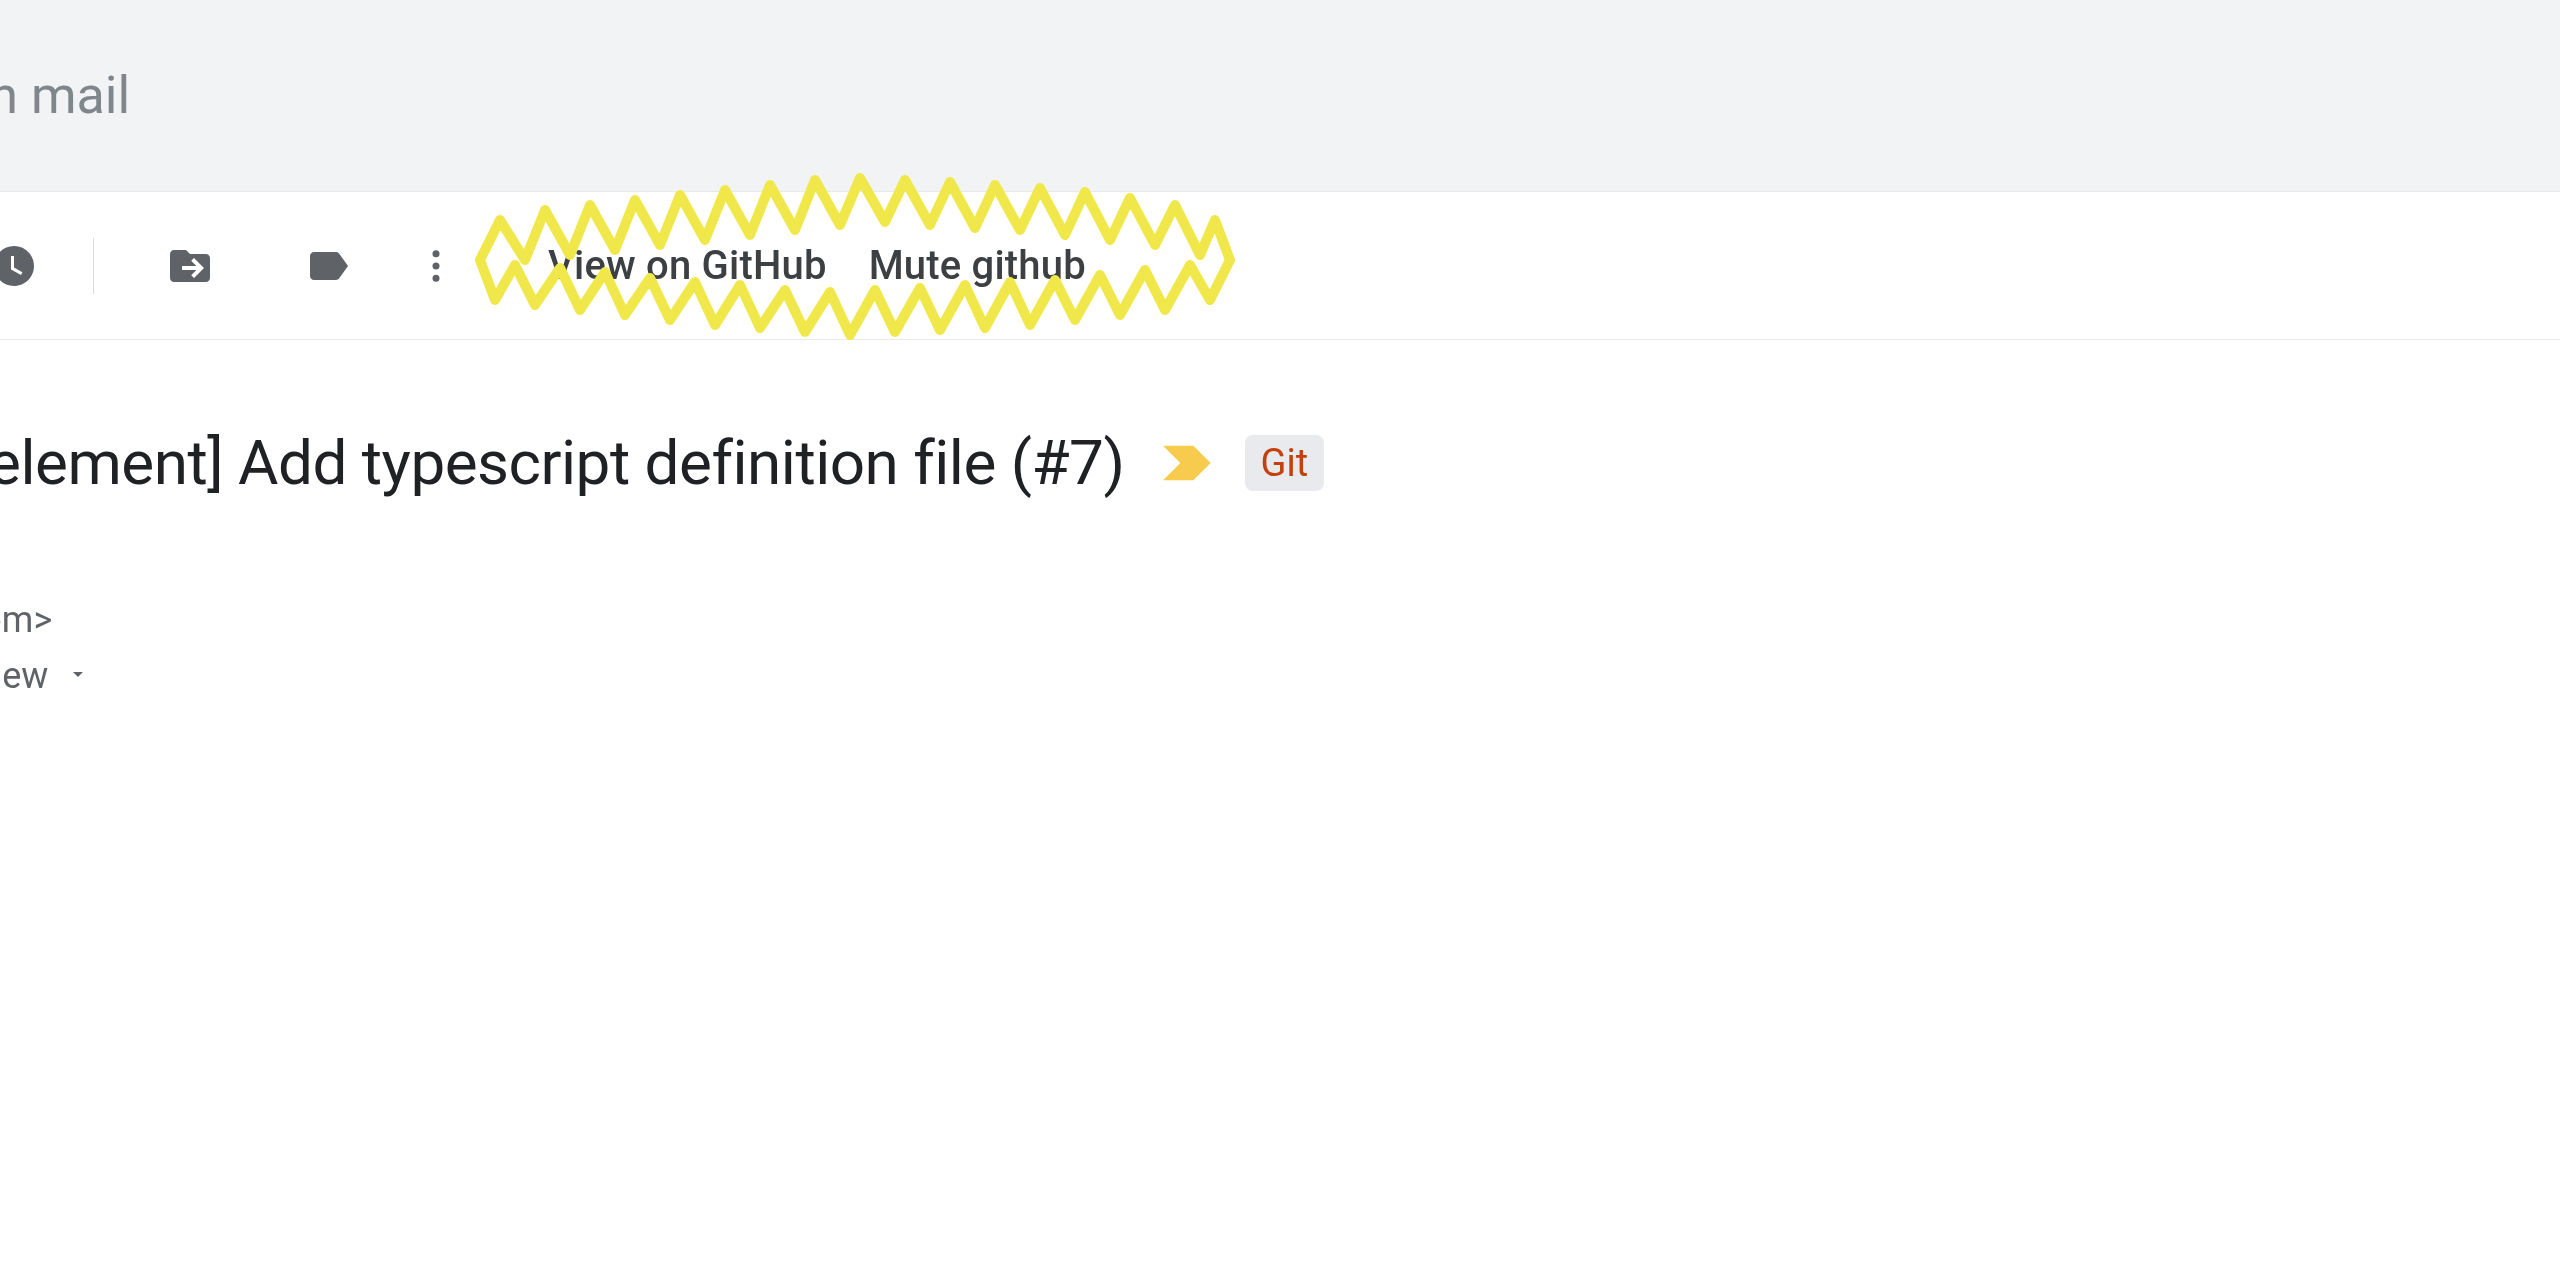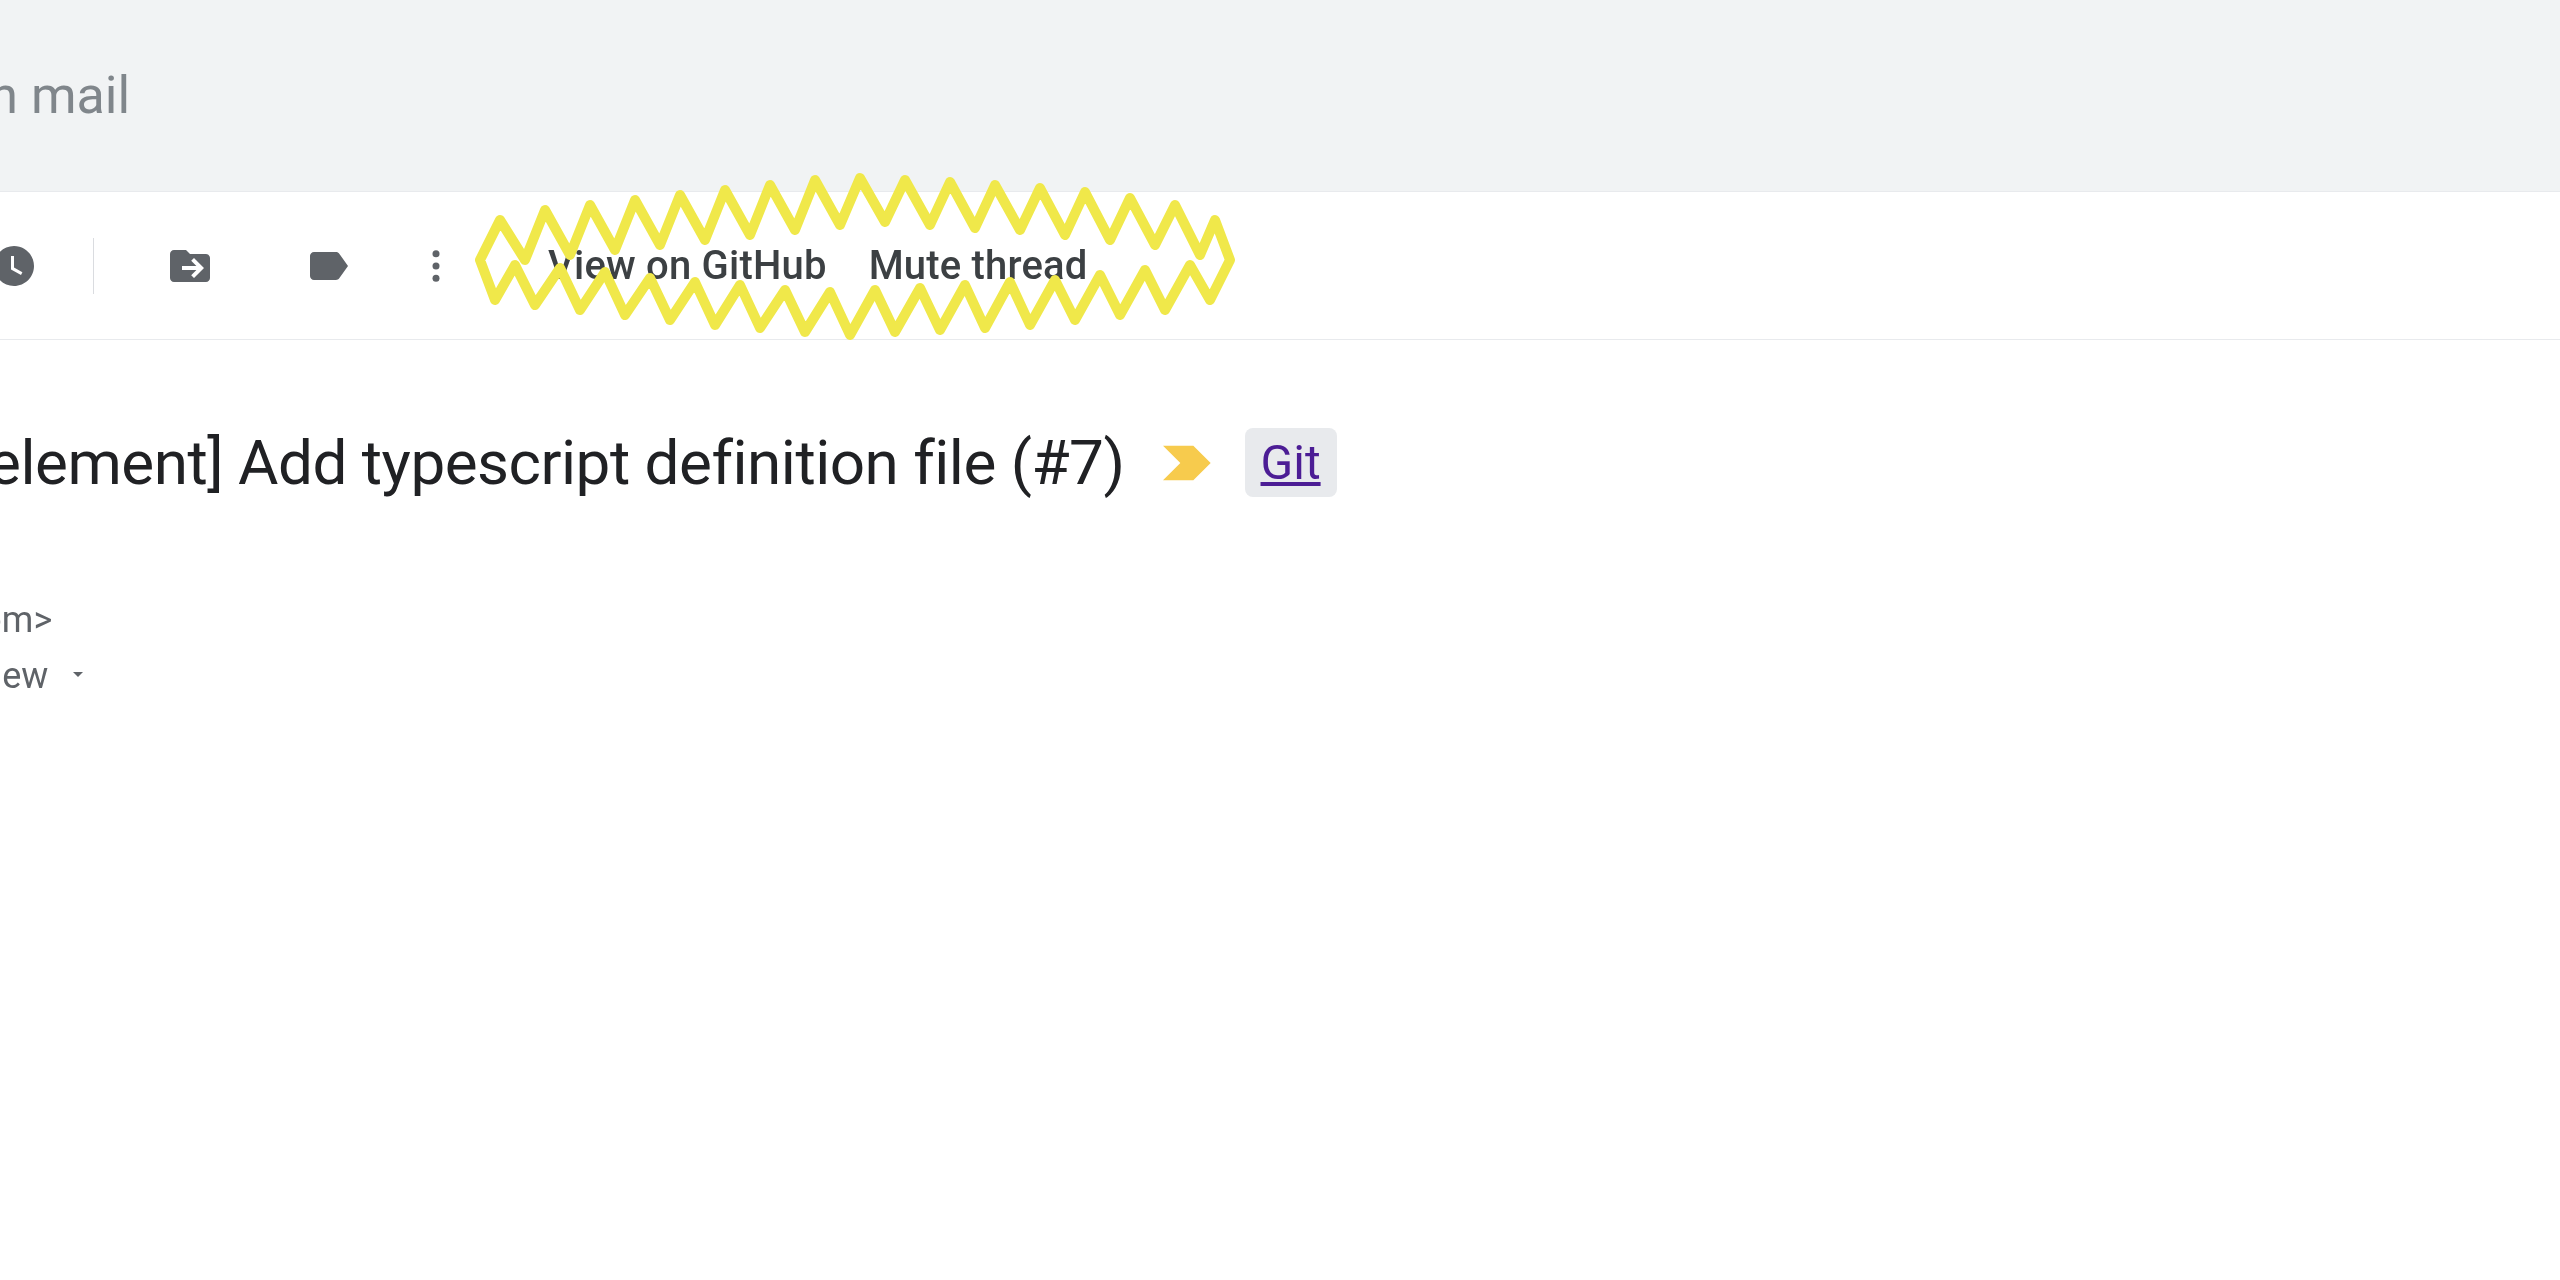--- a/index.html
+++ b/index.html
@@ -95,27 +95,26 @@
       margin-left: -96px;
       letter-spacing: -0.5px;
     }
     .important-marker {
       margin-left: 38px;
       display: inline-flex;
       align-items: center;
     }
     .label-chip {
       background: #e8eaed;
-      color: #4c1d95;
-      font-size: 48px;
+      color: #c2410c;
+      font-size: 38px;
       padding: 6px 16px;
       border-radius: 8px;
       margin-left: 30px;
       font-weight: 400;
-      text-decoration: underline;
     }
     .sender-info {
       margin-top: 100px;
       padding-left: 0;
     }
     .sender-email {
       font-size: 36px;
       color: #5f6368;
       margin-left: -180px;
       font-weight: 400;
@@ -160,21 +159,21 @@
     </svg>
   </div>
   <div class="toolbar-icon more-icon">
     <svg width="42" height="42" viewBox="0 0 24 24" fill="#5f6368">
       <circle cx="12" cy="5" r="2"></circle>
       <circle cx="12" cy="12" r="2"></circle>
       <circle cx="12" cy="19" r="2"></circle>
     </svg>
   </div>
   <span class="text-button view-github">View on GitHub</span>
-  <span class="text-button">Mute thread</span>
+  <span class="text-button">Mute github</span>
 </div>
 
 <svg class="annotation-overlay" viewBox="0 0 820 260">
   <path d="M 50 150 
            L 70 110 L 95 150 L 115 100 L 140 145 L 160 95 L 185 140 
            L 205 90 L 230 135 L 250 85 L 275 130 L 295 80 L 320 125
            L 340 75 L 365 120 L 385 70 L 410 115 L 430 68 L 455 112
            L 475 70 L 500 115 L 520 72 L 545 118 L 565 75 L 590 120
            L 610 78 L 635 125 L 655 82 L 680 130 L 700 88 L 725 135
            L 745 95 L 770 145 L 785 110 L 800 150

